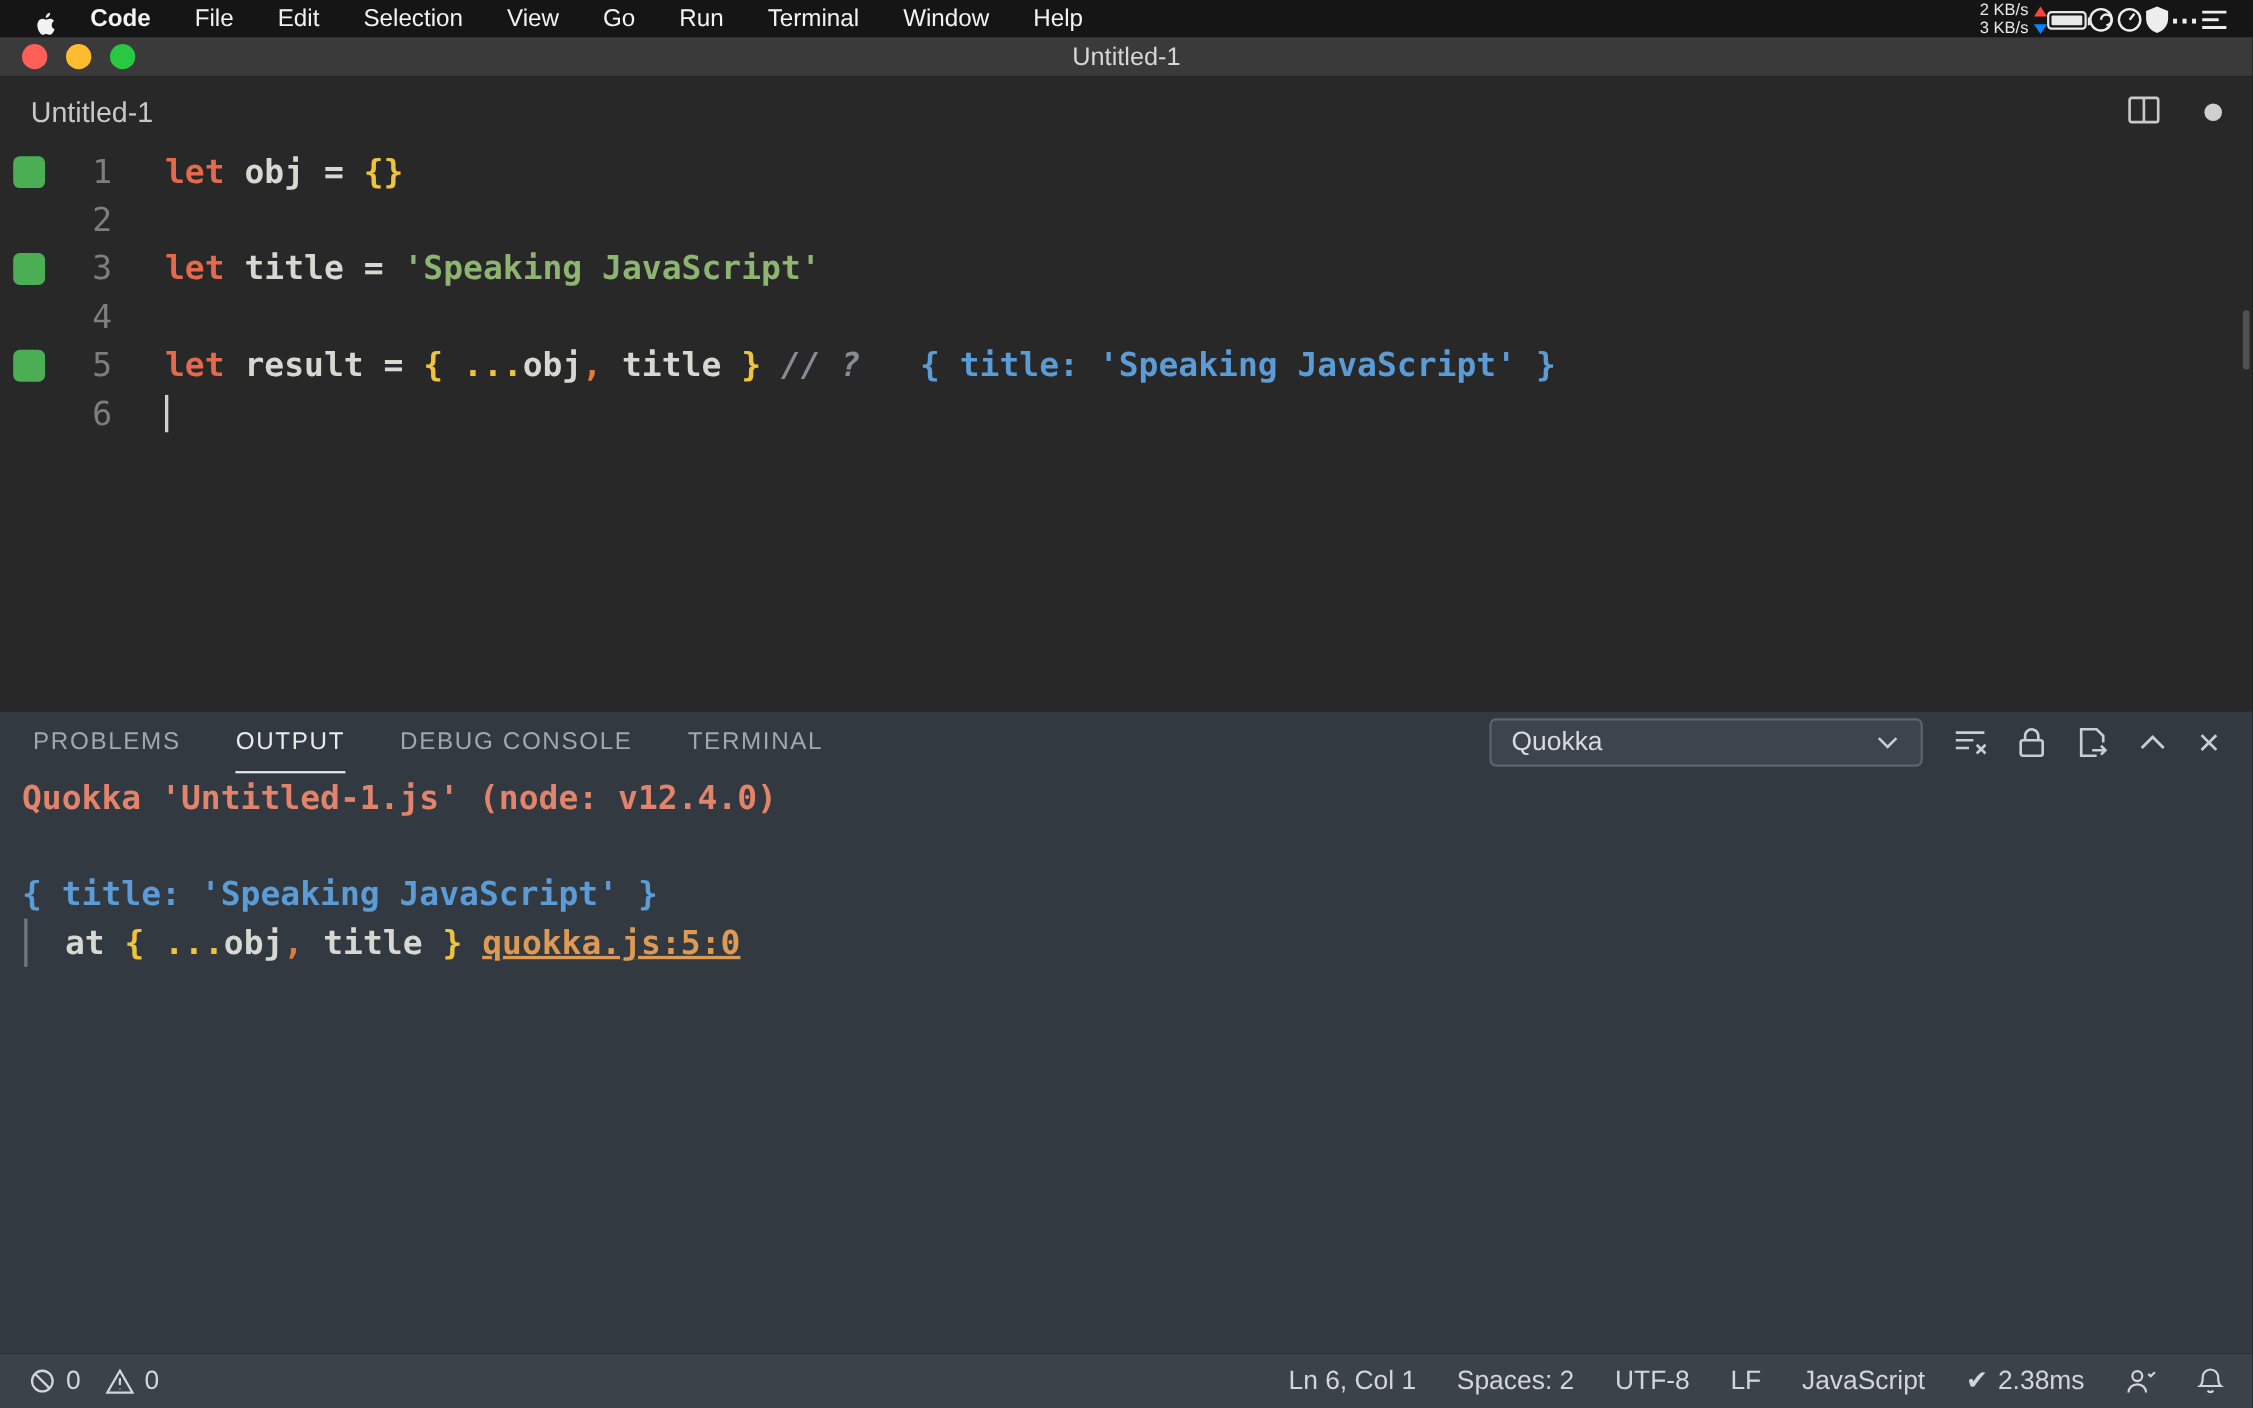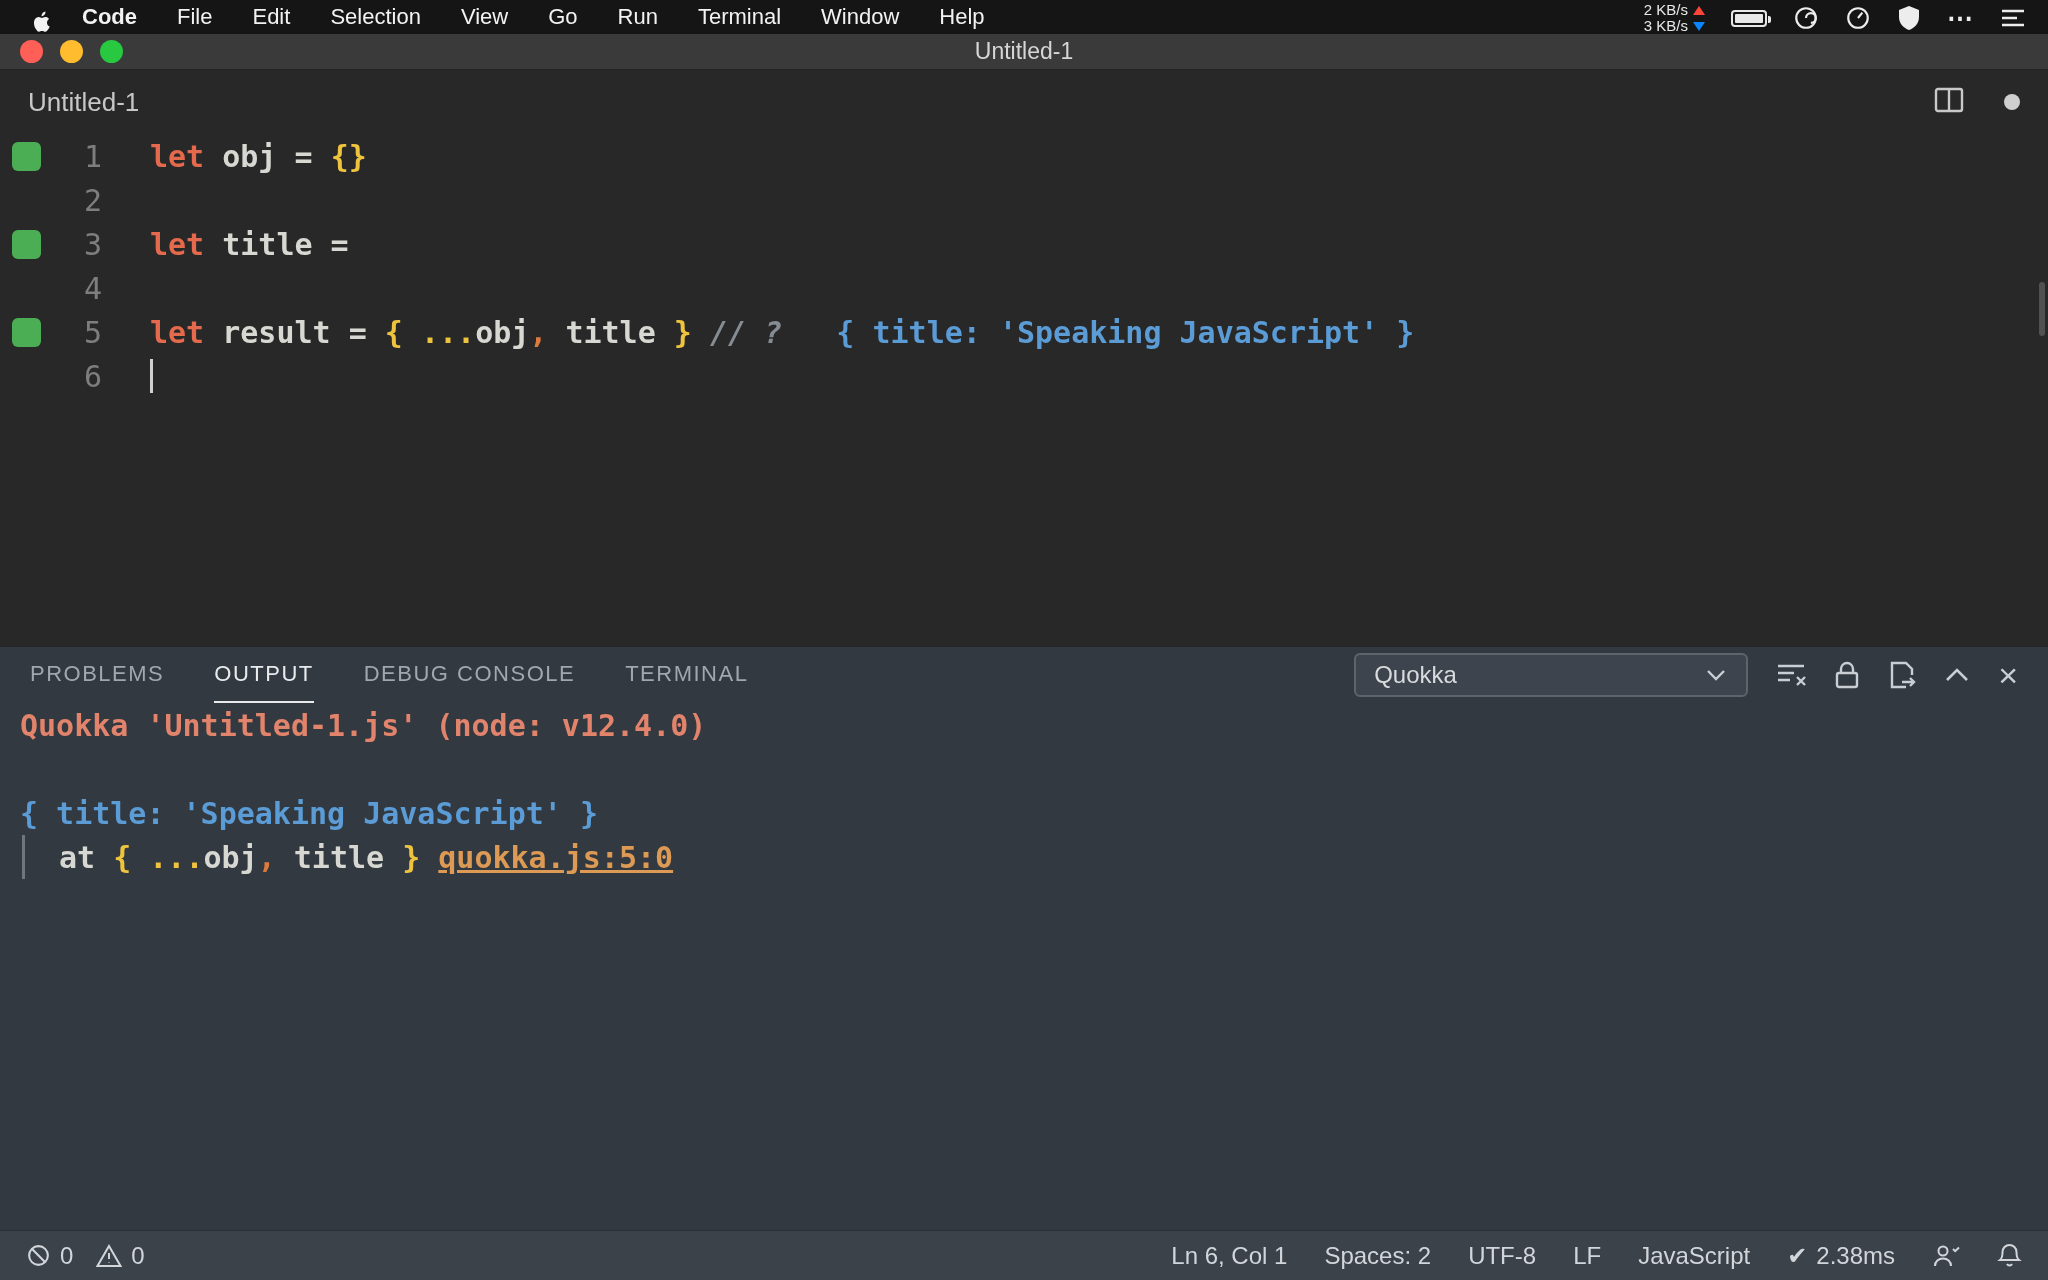--- a/index.html
+++ b/index.html
@@ -6,21 +6,21 @@
   html,body{background:#000}
   body{font-family:"Liberation Sans",sans-serif}
   .window{width:2048px;height:1280px;display:flex;flex-direction:column;overflow:hidden;background:#282828}
 
   
   .menubar{height:34px;background:#151515;color:#f2f2f2;display:flex;align-items:flex-end;padding:0 16px;font-size:22px;flex:0 0 auto}
   .apple{width:26px;display:flex;justify-content:center;margin:0 8px 0 12px}
   .menu-items{display:flex;align-items:center;height:100%}
   .menu-item{padding:0 20px;display:flex;align-items:center;height:100%}
   .menu-item.app{font-weight:bold}
-  .menubar-right{margin-left:auto;display:flex;align-items:center;gap:26px;padding-right:6px}
+  .menubar-right{margin-left:auto;display:flex;align-items:center;padding-right:6px}
   .net{display:flex;flex-direction:column;align-items:flex-end;font-size:15px;line-height:16px;color:#e8e8e8}
   .net-row{display:flex;align-items:center;gap:5px}
   .tri-up{width:0;height:0;border-left:6px solid transparent;border-right:6px solid transparent;border-bottom:9px solid #ff453a}
   .tri-down{width:0;height:0;border-left:6px solid transparent;border-right:6px solid transparent;border-top:9px solid #0a84ff}
   .battery{width:36px;height:17px;border:2px solid #e8e8e8;border-radius:4px;position:relative;display:flex;align-items:center;padding:2px}
   .battery::after{content:"";position:absolute;right:-6px;top:4px;width:3px;height:7px;background:#e8e8e8;border-radius:0 2px 2px 0}
   .battery-fill{height:100%;width:100%;background:#e8e8e8;border-radius:1px}
   .mb-ico{display:flex;align-items:center;justify-content:center;color:#ededed}
   .ellipsis-glyph{font-size:26px;font-weight:bold;letter-spacing:1px;line-height:20px}
 
@@ -179,21 +179,21 @@
         <div class="code-line">
           <div class="gutter-marker"></div>
           <div class="line-num">2</div>
           <div class="code-text"></div>
         </div>
         <div class="code-line">
           <div class="gutter-marker">
             <span class="cov"></span>
           </div>
           <div class="line-num">3</div>
-          <div class="code-text"><span class="tok-kw">let</span><span class="tok-fg"> title = </span></div>
+          <div class="code-text"><span class="tok-kw">let</span><span class="tok-fg"> title = </span><span class="tok-str">'Speaking JavaScript'</span></div>
         </div>
         <div class="code-line">
           <div class="gutter-marker"></div>
           <div class="line-num">4</div>
           <div class="code-text"></div>
         </div>
         <div class="code-line">
           <div class="gutter-marker">
             <span class="cov"></span>
           </div>

